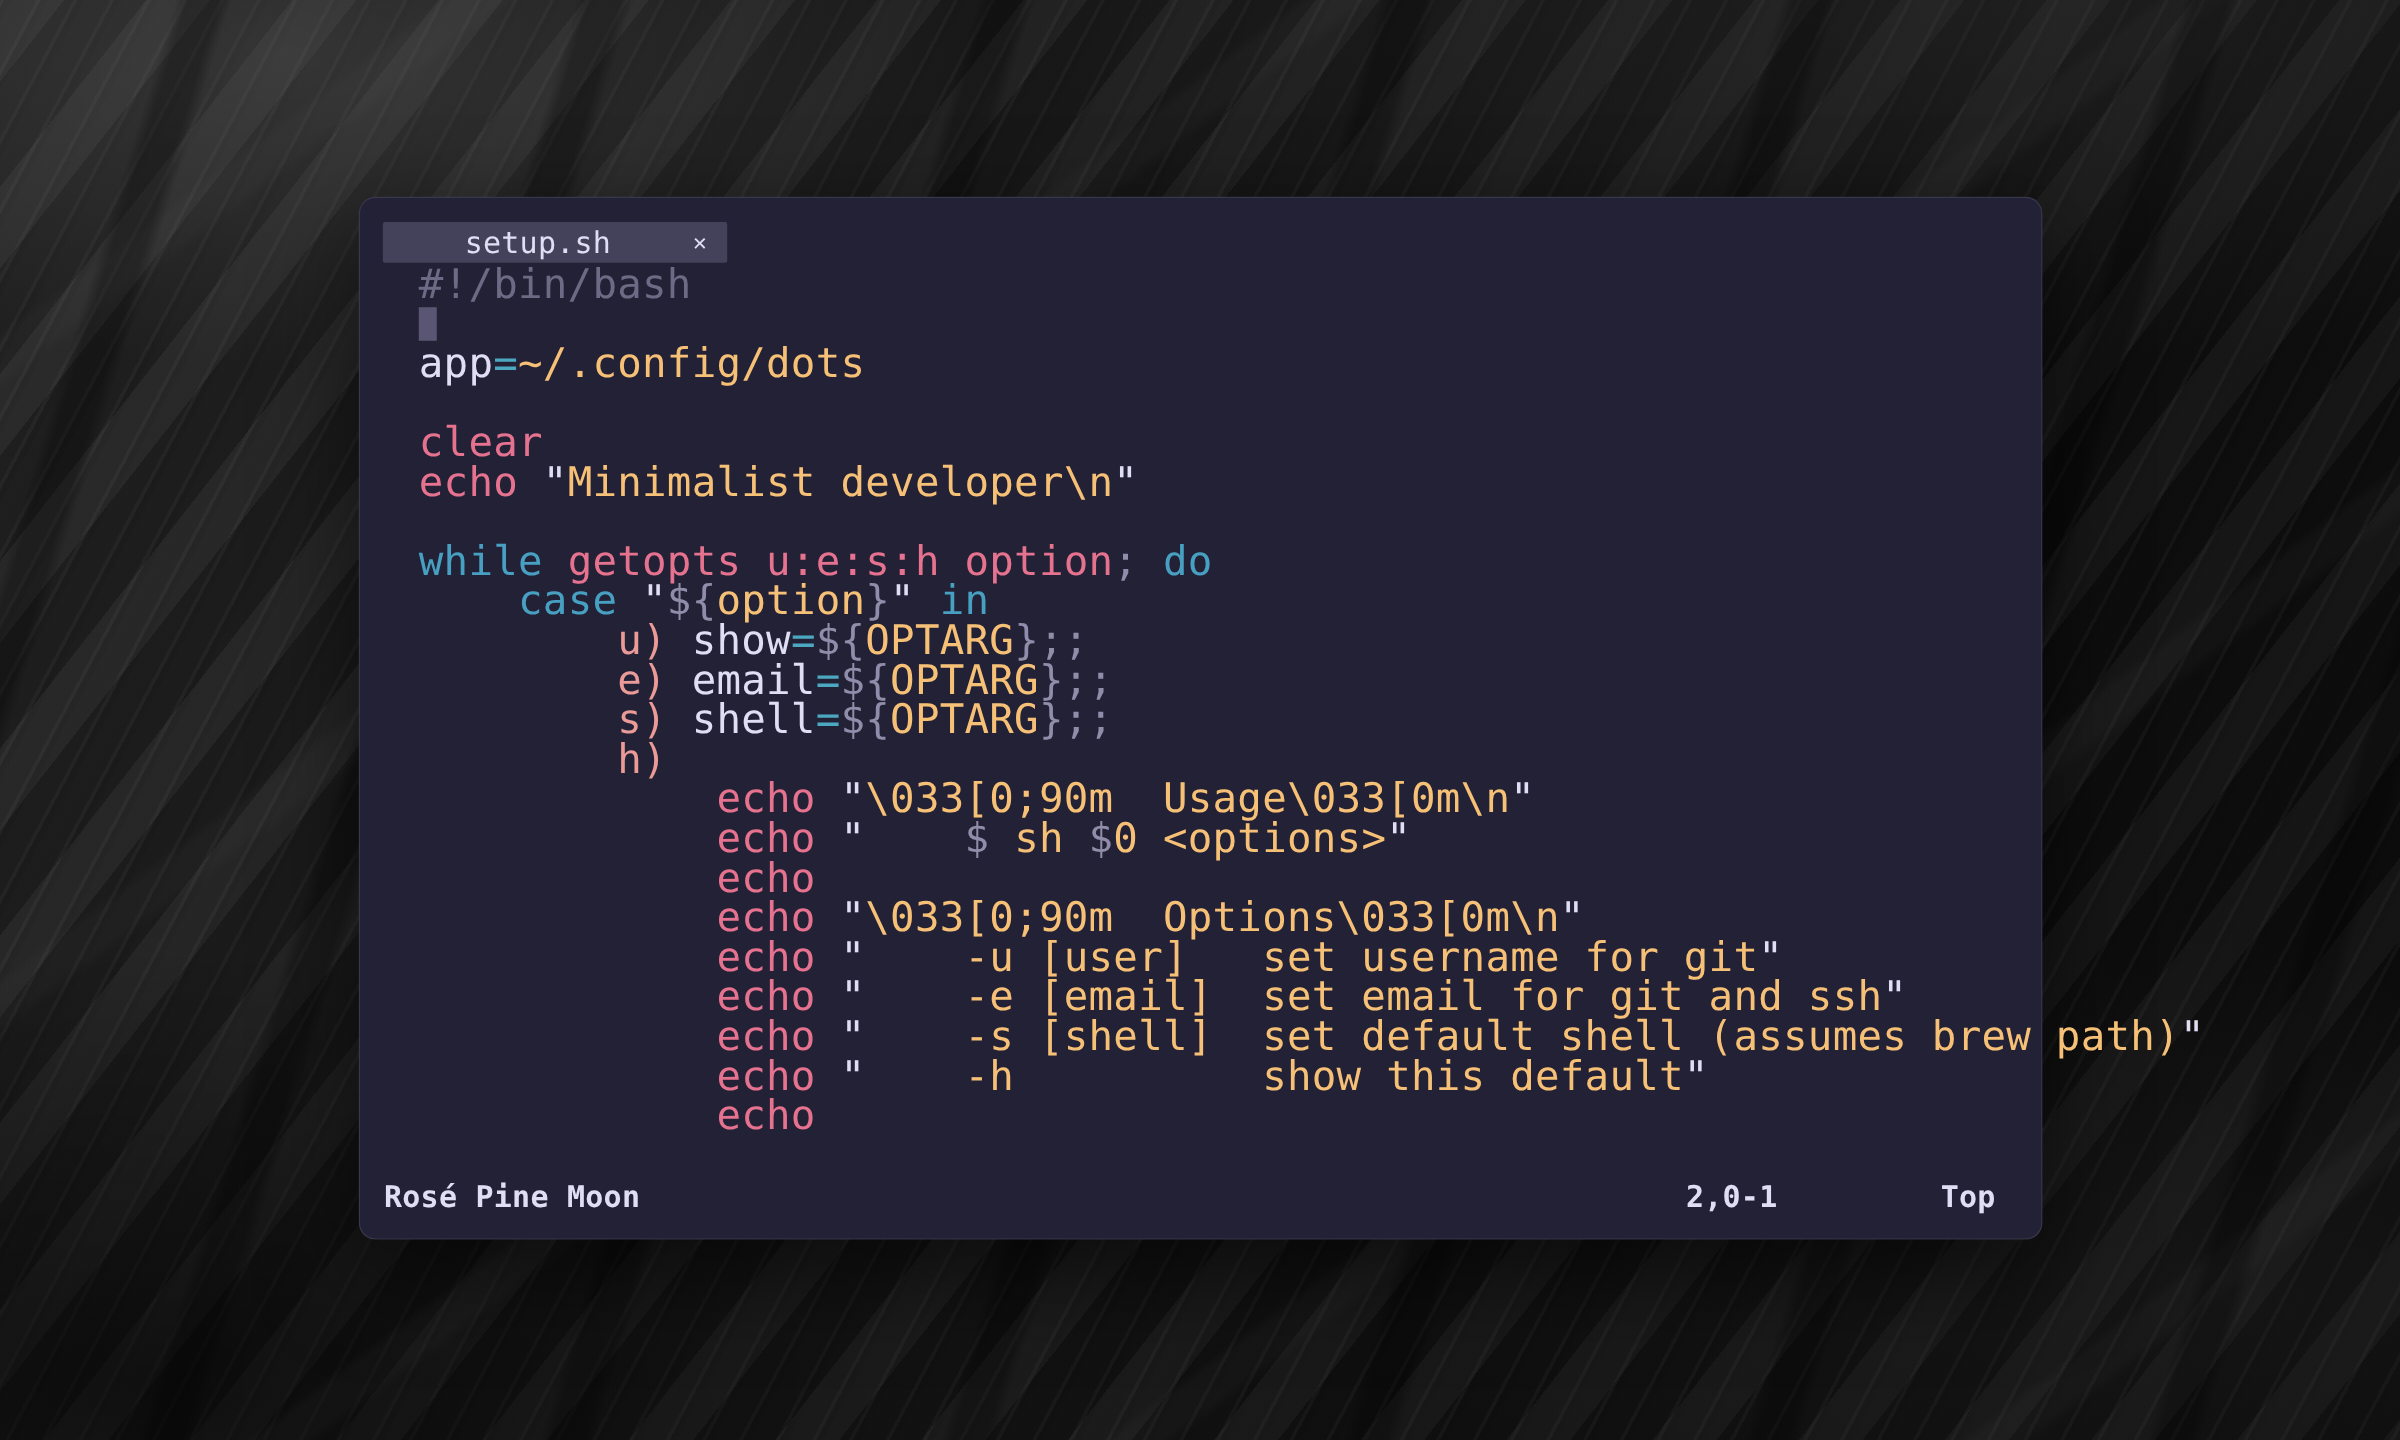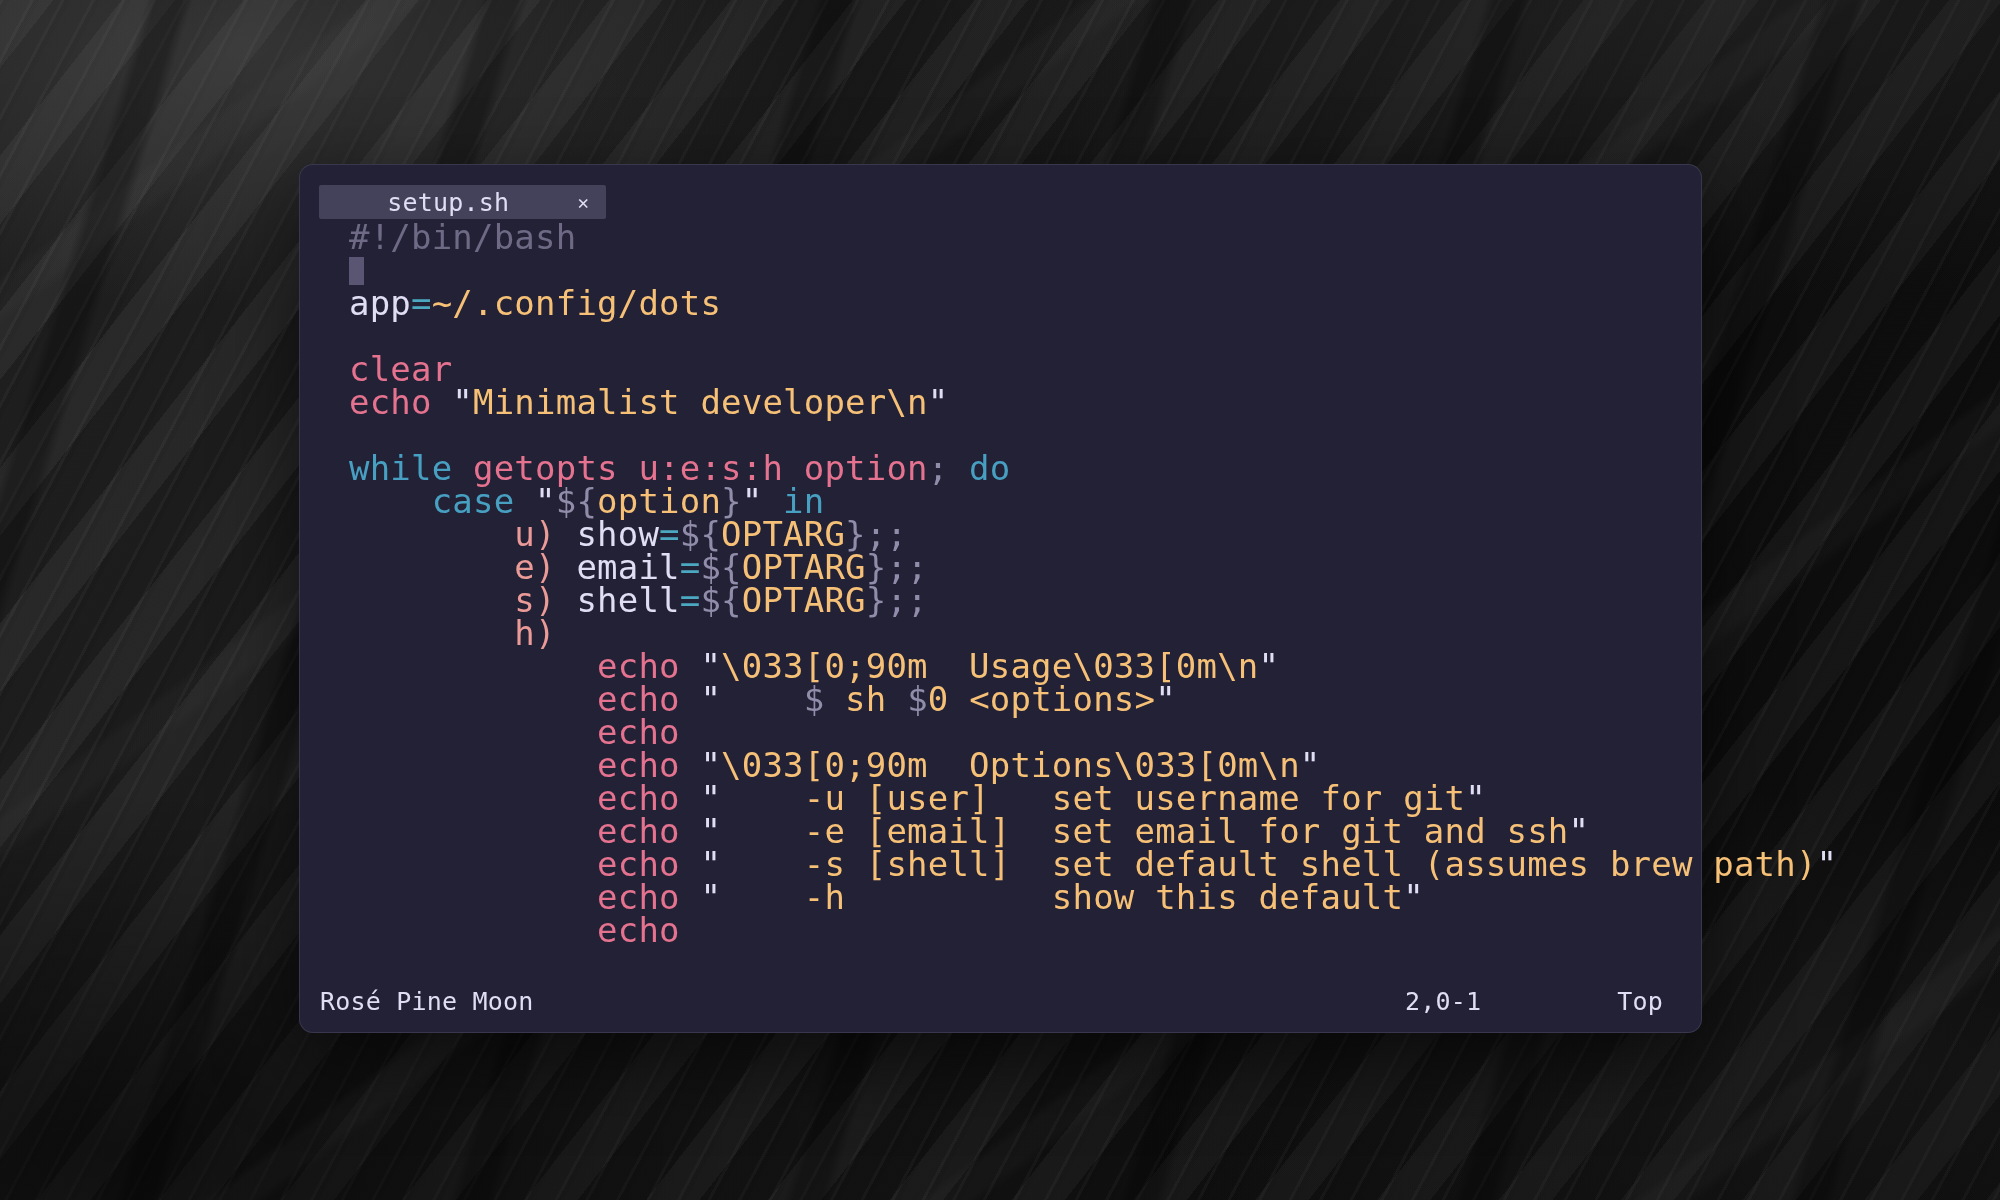--- a/index.html
+++ b/index.html
@@ -41,22 +41,22 @@
   .tab-label{flex:1;text-align:center;color:var(--text);letter-spacing:.2px;}
   .tab-close{margin-right:17px;color:var(--text);font-size:19px;line-height:1;cursor:pointer;}
 
   .code{flex:1;padding-left:49px;padding-top:2px;font-size:34px;line-height:33px;letter-spacing:.2px;}
   .line{white-space:pre;height:33px;}
   .cmt{color:var(--comment);} .txt{color:var(--text);} .love{color:var(--command-pink);}
   .rose{color:var(--case-label-rose);} .pine{color:var(--keyword-blue);}
   .teal{color:var(--operator-teal);} .gold{color:var(--string-gold);} .sub{color:var(--punct-subtle);}
   .cursor{display:inline-block;width:15px;height:28px;background:var(--cursor);vertical-align:middle;margin-top:-4px;}
 
-  .status-row{display:flex;align-items:flex-end;height:42px;padding:0 38px 4px 20px;
-    font-size:25px;letter-spacing:.2px;color:var(--text);}
+  .status-row{display:flex;align-items:center;height:42px;padding:0 38px 4px 20px;
+    font-size:25px;letter-spacing:.2px;color:var(--text);font-weight:bold;}
   .status-spacer{flex:1;}
   .status-ruler{margin-right:136px;}
 </style>
 </head>
 <body>
 
 <div class="wallpaper"></div>
 
 <div class="window">
   <div class="tab-row">

